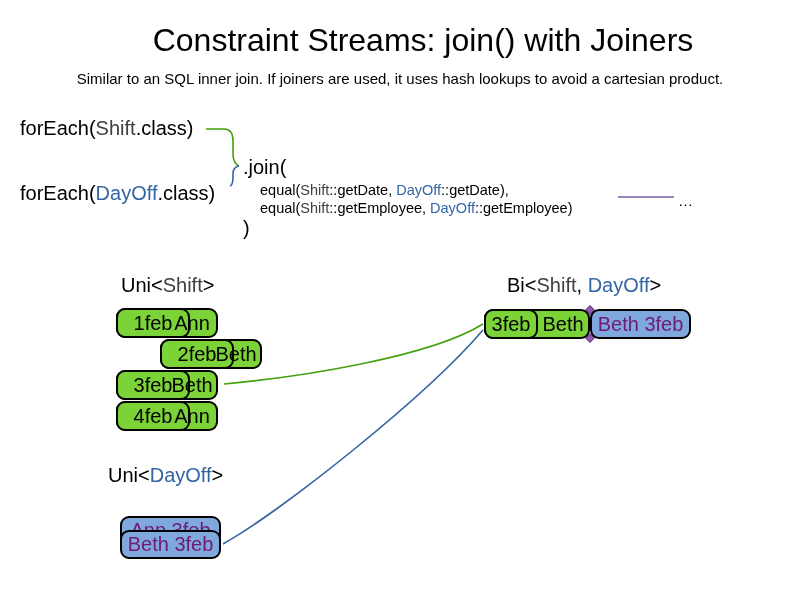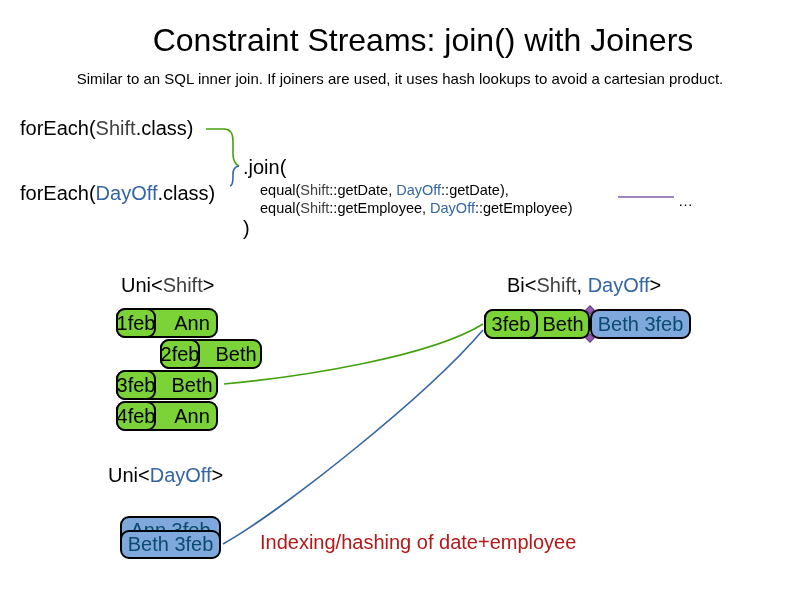--- a/index.html
+++ b/index.html
@@ -20,35 +20,35 @@
   .orange{color:#000000;}
   .red{color:#B51818;}
   .note{font-size:20px;line-height:27px;white-space:nowrap;}
   .ellipsis{font-size:15px;}
 
   .grow{
     position:absolute;width:102px;height:30px;box-sizing:border-box;
     background:#7BD338;border:2px solid #000;border-radius:9px;
   }
   .gcell{
-    position:absolute;left:-2px;top:-2px;bottom:-2px;width:40px;box-sizing:border-box;
+    position:absolute;left:-2px;top:-2px;bottom:-2px;width:74px;box-sizing:border-box;
     background:#7BD338;border:2px solid #000;border-radius:9px;
     display:flex;align-items:center;justify-content:center;
     font-size:20px;color:#000;
   }
   .gemployee{
     position:absolute;left:50px;right:0;top:0;bottom:0;
     display:flex;align-items:center;justify-content:center;
     font-size:20px;
   }
   .bbox{
     position:absolute;box-sizing:border-box;
     background:#7FA8DC;border:2px solid #000;border-radius:9px;
     display:flex;align-items:center;justify-content:center;
-    font-size:20px;color:#0c4a6e;
+    font-size:20px;color:#701a75;
   }
   svg.overlay{position:absolute;left:0;top:0;pointer-events:none;}
 </style>
 </head>
 <body>
 
 <div class="abs title" style="top:22px;left:0;">Constraint Streams: join() with Joiners</div>
 <div class="abs subtitle" style="top:70px;left:0;">Similar to an SQL inner join. If joiners are used, it uses hash lookups to avoid a cartesian product.</div>
 
 <svg class="overlay" width="800" height="600" viewBox="0 0 800 600">
@@ -107,14 +107,13 @@
 </div>
 
 <div class="abs lbl" style="left:108px;top:464px;"><span>Uni&lt;</span><span class="blue">DayOff</span><span>&gt;</span></div>
 
 <div>
   <div class="bbox" style="left:120px;top:516px;width:101px;height:29px;">Ann 3feb</div>
   <div class="bbox" style="left:120px;top:530px;width:101px;height:29px;">Beth 3feb</div>
 </div>
 
 <div class="abs note red" style="left:260px;top:529px;">
-  <div>Indexing/hashing of date+employee</div>
 </div>
 
 </body></html>

